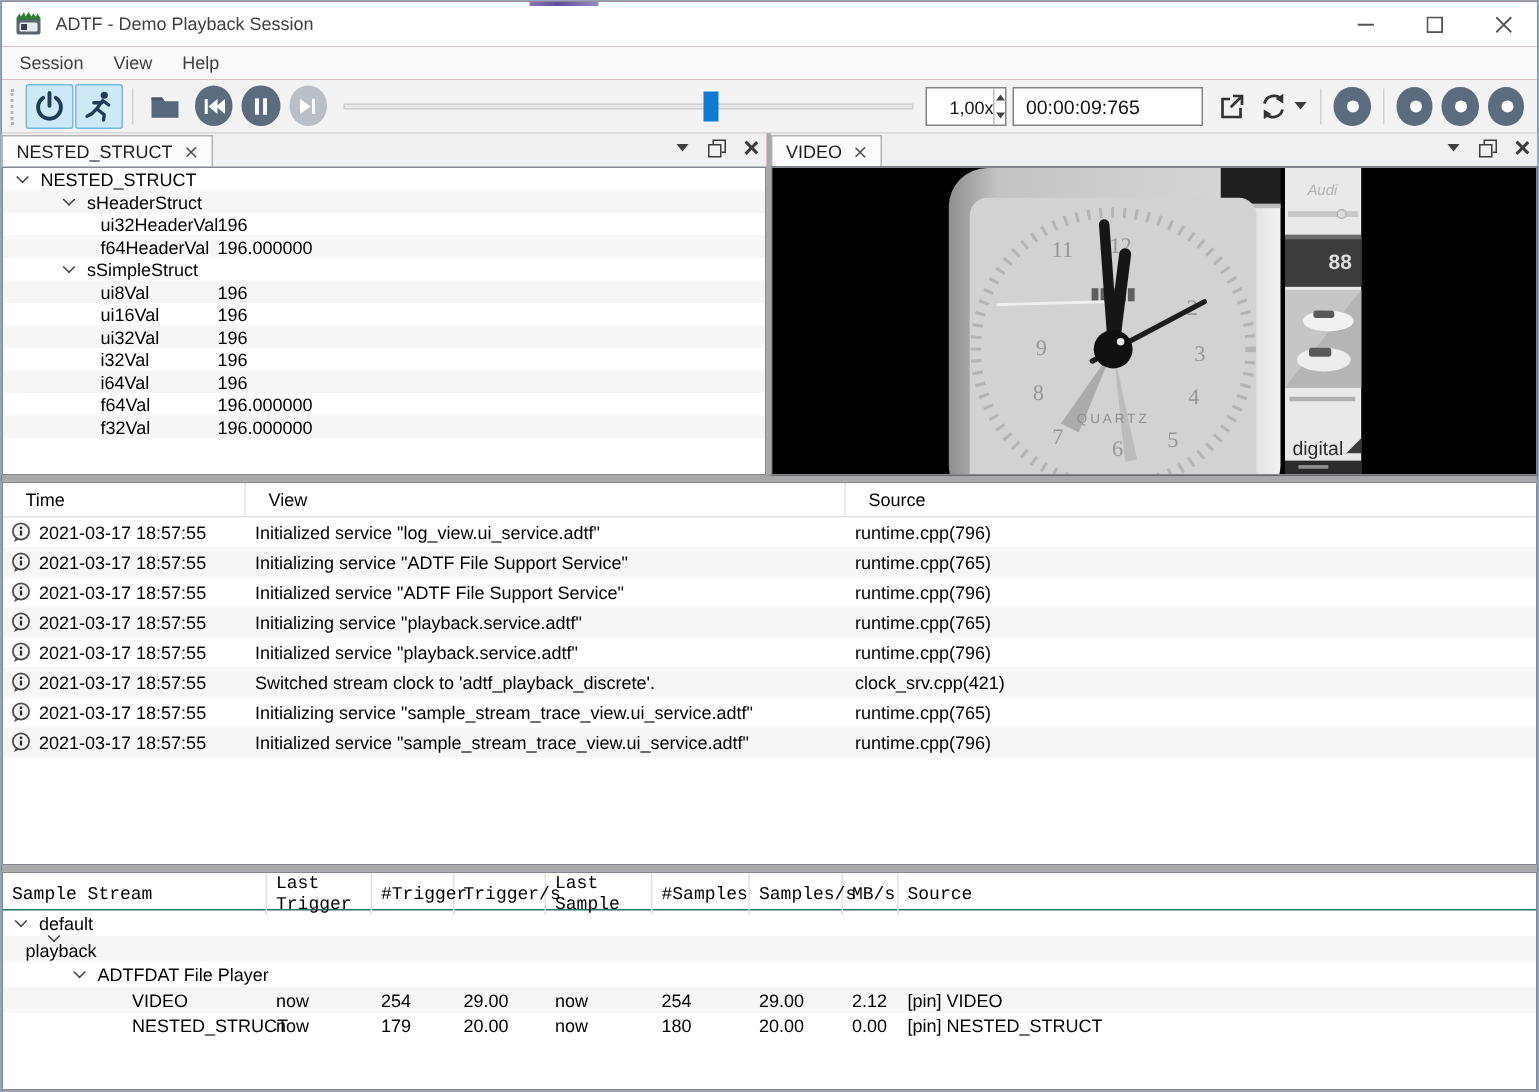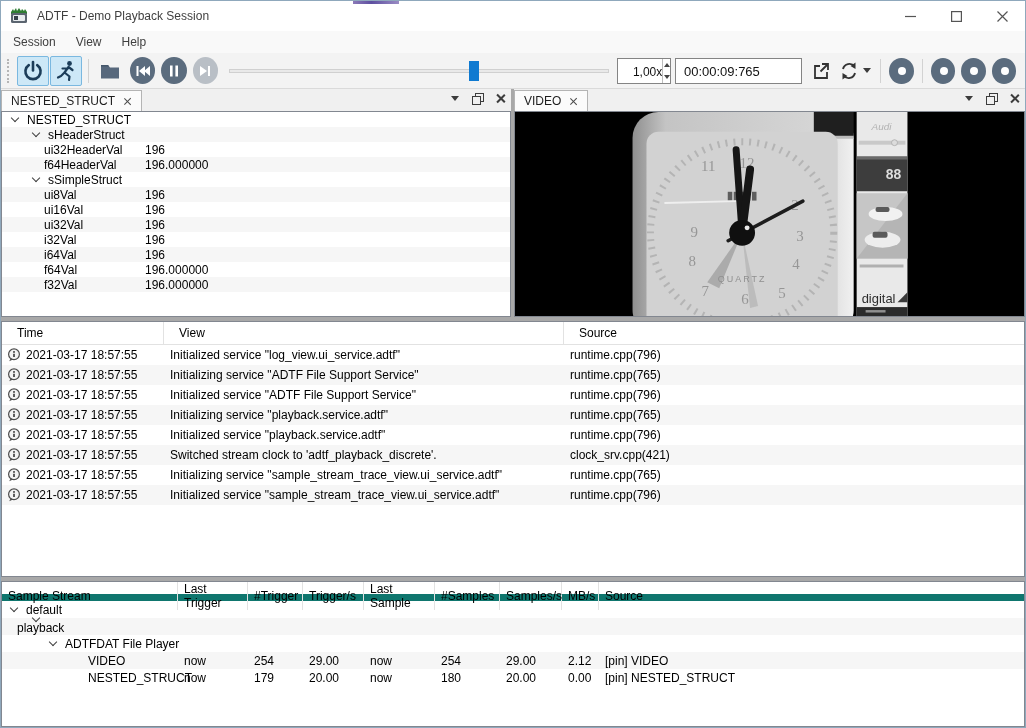--- a/index.html
+++ b/index.html
@@ -71,37 +71,37 @@
   .dclose::before { transform:rotate(45deg); } .dclose::after { transform:rotate(-45deg); }
 
   .dockbody { flex:1; background:#ffffff; border:1px solid #828790; overflow:hidden; position:relative; min-height:0; }
   .dockbody.black { background:#000; padding:0; }
 
   
   .trow { height:15px; display:flex; align-items:center; font-size:12px; color:#000; position:relative; }
   .trow.alt { background:#f6f6f6; }
   .chev { display:inline-block; width:6px; height:6px; border-right:1.5px solid #3f3f3f; border-bottom:1.5px solid #3f3f3f;
           transform:rotate(45deg); margin:-3px 9px 0 0; flex:0 0 auto; }
-  .lvl0 { padding-left:10px; } .lvl1 { padding-left:31px; } .lvl2 { padding-left:42px; }
+  .lvl0 { padding-left:10px; } .lvl1 { padding-left:41px; } .lvl2 { padding-left:65px; }
   .tval { position:absolute; left:143px; }
 
   
   .loghead, .logrow { display:grid; grid-template-columns:162px 400px 1fr; font-size:12px; align-items:center; }
   .loghead { height:23px; border-bottom:1px solid #e2e2e2; color:#000; }
   .loghead > div { padding-left:15px; height:100%; display:flex; align-items:center; border-right:1px solid #e2e2e2; }
   .loghead > div:last-child { border-right:none; }
   .logrow { height:20px; }
   .logrow.alt { background:#f6f6f6; }
   .logrow .c-time { display:flex; align-items:center; gap:5px; padding-left:5px; }
   .logrow .c-text, .logrow .c-src { padding-left:6px; }
 
   
   .tracehead, .tracerow.data { display:grid; grid-template-columns:176px 70px 55px 61px 71px 65px 62px 37px 1fr;
                                font-size:12px; align-items:center; }
-  .tracehead { height:19px; border-bottom:7px solid #0f766e; color:#000; }
+  .tracehead { height:25px; border-bottom:1px solid #0f766e; color:#000;font-family:Liberation Mono, monospace; }
   .tracehead > div { padding-left:6px; height:100%; display:flex; align-items:center; border-right:1px solid #e2e2e2; }
   .tracehead > div:last-child { border-right:none; }
   .tracerow { height:17px; font-size:12px; display:flex; align-items:center; }
   .tracerow.data { display:grid; }
   .tracerow.alt { background:#f6f6f6; }
   .tracerow .cell { padding-left:6px; }
   .tcell-stream { display:flex; align-items:center; }
   .tl0 { padding-left:9px; } .tl1 { padding-left:15px;flex-direction:column; } .tl2 { padding-left:48px; } .tl3 { padding-left:86px; }
 
   svg { display:block; }

